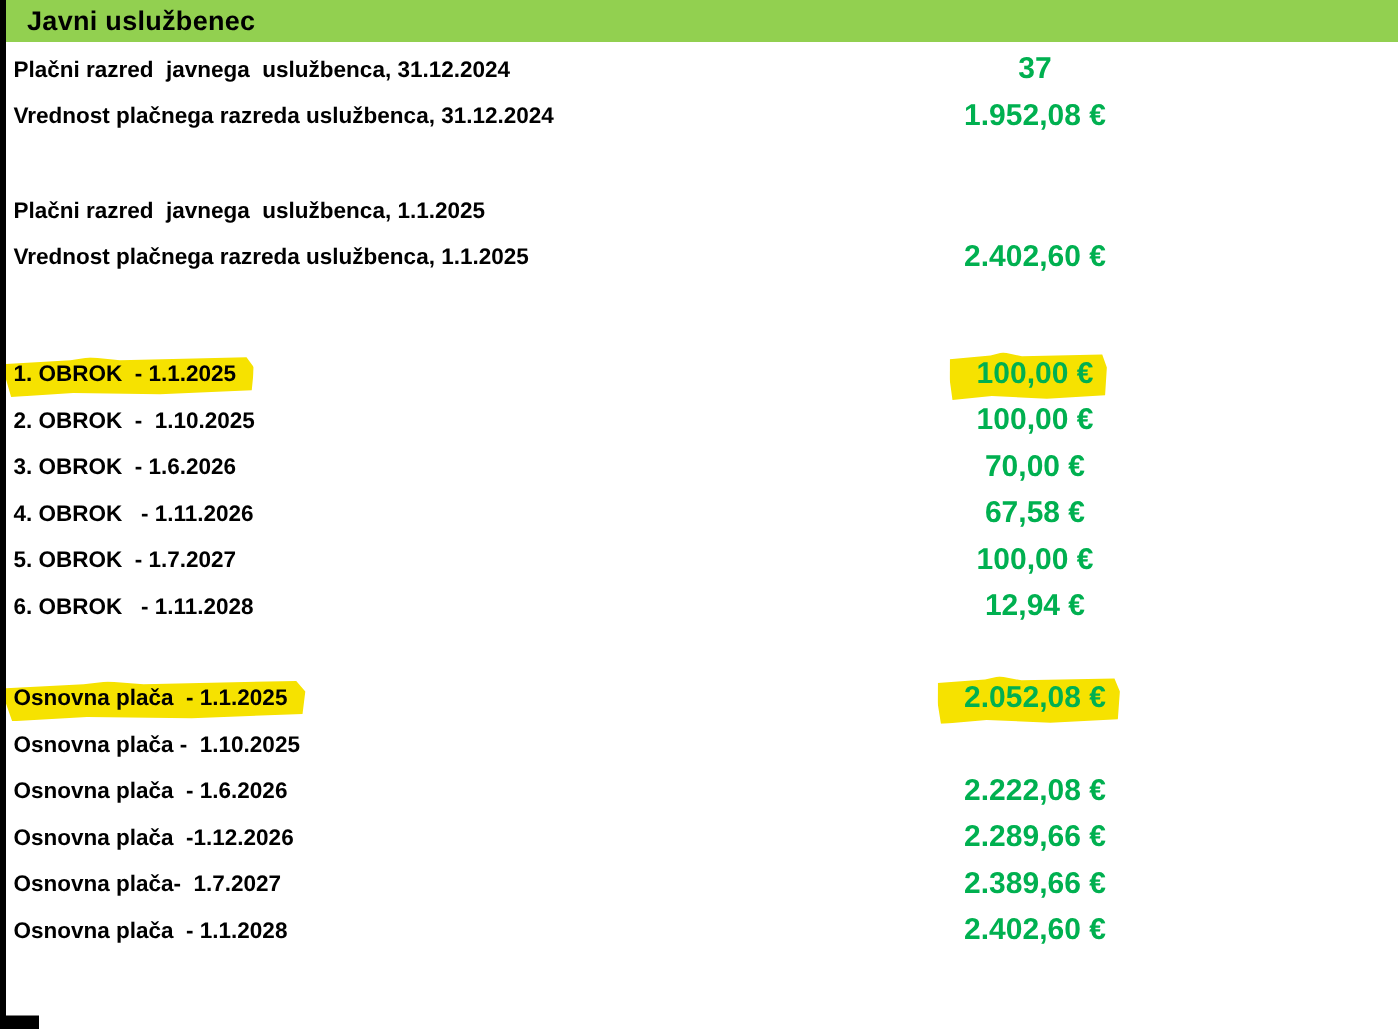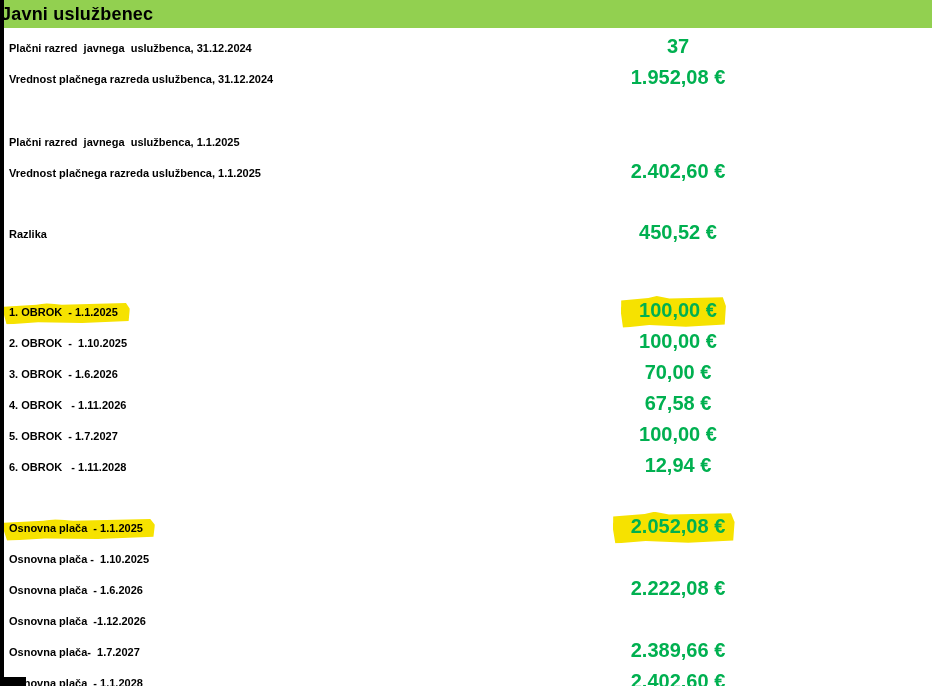--- a/index.html
+++ b/index.html
@@ -19,43 +19,43 @@
   .corner-block{
     position:absolute;left:0;top:677px;width:26px;height:9px;
     background:#000;z-index:5;
   }
   .header-bar{
     height:28px;width:100%;
     background:var(--header-green,#92D050);
     display:flex;align-items:center;
   }
   .header-title{
-    padding-left:1px;
+    padding-left:18px;
     font-size:18px;font-weight:bold;color:#000;
     letter-spacing:.2px;
   }
   .section{width:100%;}
   .sec-a{margin-top:3px;}
   .sec-b{margin-top:32px;}
   .sec-c{margin-top:30px;}
   .sec-d{margin-top:47px;}
   .sec-e{margin-top:30px;}
   .row{
     position:relative;height:31px;width:100%;
     display:flex;align-items:center;
   }
   .label-cell{
     padding-left:9px;position:relative;z-index:1;
   }
   .label-text{
-    font-size:11px;font-weight:bold;color:#000;
+    font-size:15px;font-weight:bold;color:#000;
     white-space:pre;position:relative;display:inline-block;
   }
   .value-cell{
-    position:absolute;left:548px;width:260px;top:0;height:31px;
+    position:absolute;left:560px;width:260px;top:0;height:31px;
     display:flex;align-items:center;justify-content:center;z-index:1;
   }
   .value-text{
     font-size:20px;font-weight:bold;
     color:var(--value-green,#00B050);
     white-space:pre;position:relative;display:inline-block;
   }
   
   .hl-mark::before{
     content:"";position:absolute;z-index:-1;
@@ -103,30 +103,20 @@
 
   <div class="row">
     <div class="label-cell">
       <span class="label-text">Vrednost plačnega razreda uslužbenca, 1.1.2025</span>
     </div>
     <div class="value-cell">
       <span class="value-text">2.402,60 €</span>
     </div>
   </div>
 </div>
-  <div class="section sec-c">
-  <div class="row">
-    <div class="label-cell">
-      <span class="label-text">Razlika</span>
-    </div>
-    <div class="value-cell">
-      <span class="value-text">450,52 €</span>
-    </div>
-  </div>
-</div>
   <div class="section sec-d">
   <div class="row">
     <div class="label-cell">
       <span class="label-text hl-mark">1. OBROK  - 1.1.2025</span>
     </div>
     <div class="value-cell">
       <span class="value-text hl-mark">100,00 €</span>
     </div>
   </div>
 
@@ -196,20 +186,23 @@
       <span class="label-text">Osnovna plača  - 1.6.2026</span>
     </div>
     <div class="value-cell">
       <span class="value-text">2.222,08 €</span>
     </div>
   </div>
 
   <div class="row">
     <div class="label-cell">
       <span class="label-text">Osnovna plača  -1.12.2026</span>
+    </div>
+    <div class="value-cell">
+      <span class="value-text">2.289,66 €</span>
     </div>
   </div>
 
   <div class="row">
     <div class="label-cell">
       <span class="label-text">Osnovna plača-  1.7.2027</span>
     </div>
     <div class="value-cell">
       <span class="value-text">2.389,66 €</span>
     </div>

